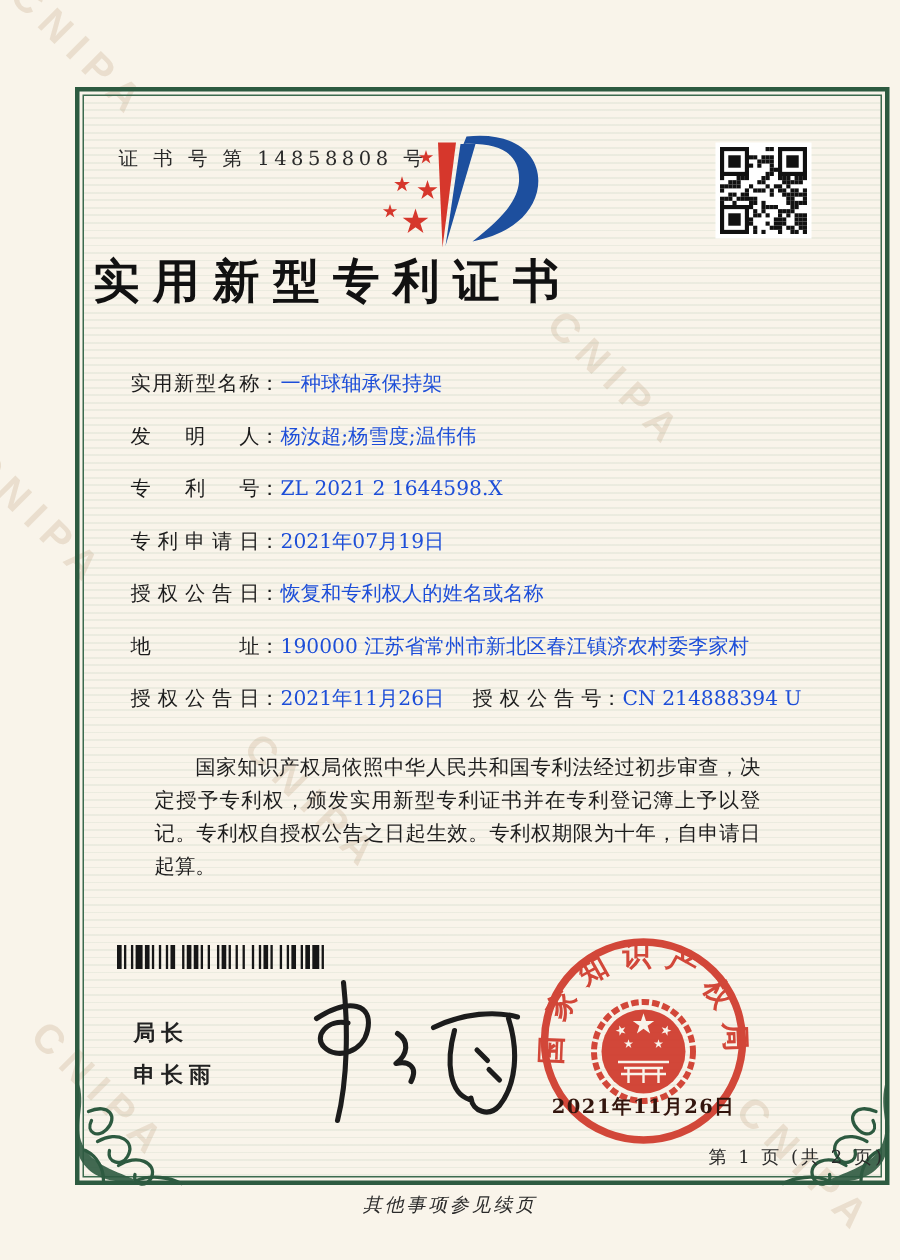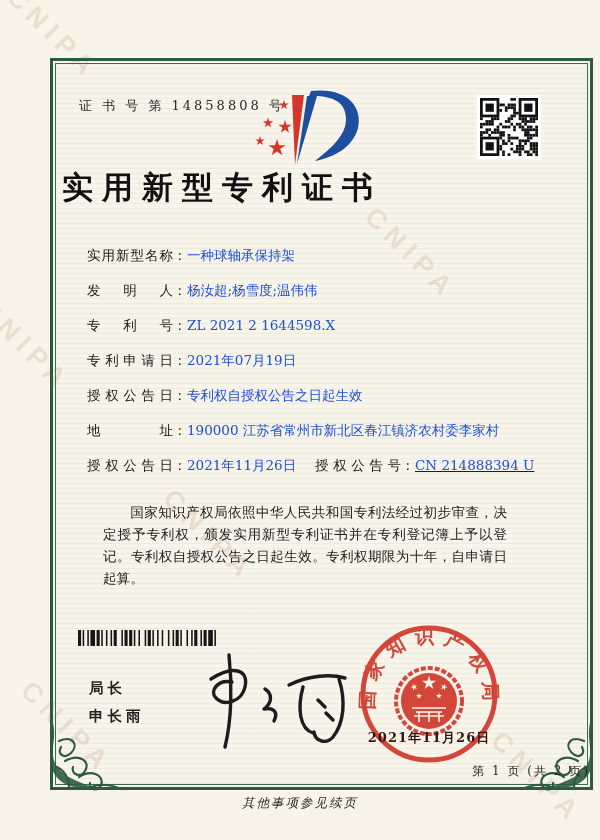--- a/index.html
+++ b/index.html
@@ -46,21 +46,21 @@
   }
   .fields{ position:absolute; left:34px; top:186px; width:440px; font-size:13.5px; }
   .frow{ position:absolute; left:0; white-space:nowrap; }
   .flabel{
     display:inline-block; width:86px; text-align:justify;
     text-align-last:justify; vertical-align:top; color:#1c1c1c;
   }
   .colon{ display:inline-block; width:14px; }
   .fvalue{ color:#1d4ed8; }
   .grant-pair{ position:absolute; top:0; white-space:nowrap; }
-  .grant-pair.second{ left:228px;text-decoration:underline; }
+  .grant-pair.second{ left:228px; }
 
   .body-text{
     position:absolute; left:34px; top:424px; width:436px;
     font-size:13.6px; line-height:1.62; text-align:justify; color:#1d1d1d;
   }
   .body-text p{ margin:16px; text-indent:2em; }
 
   .barcode{ position:absolute; left:25px; top:569px; width:170px; height:16px; }
 
   .signer{ position:absolute; left:36px; top:618px; font-size:14.5px;
@@ -299,21 +299,21 @@
       <div class="frow" style="top:35px">
         <span class="flabel">发明人</span><span class="colon">：</span><span class="fvalue">杨汝超;杨雪度;温伟伟</span>
       </div>
       <div class="frow" style="top:70px">
         <span class="flabel">专利号</span><span class="colon">：</span><span class="fvalue">ZL 2021 2 1644598.X</span>
       </div>
       <div class="frow" style="top:105px">
         <span class="flabel">专利申请日</span><span class="colon">：</span><span class="fvalue">2021年07月19日</span>
       </div>
       <div class="frow" style="top:140px">
-        <span class="flabel">授权公告日</span><span class="colon">：</span><span class="fvalue">专利权自授权公告之日起生效</span>
+        <span class="flabel">授权公告日</span><span class="colon">：</span><span class="fvalue">恢复和专利权人的姓名或名称</span>
       </div>
       <div class="frow" style="top:175px">
         <span class="flabel">地址</span><span class="colon">：</span><span class="fvalue">190000 江苏省常州市新北区春江镇济农村委李家村</span>
       </div>
       <div class="frow" style="top:210px">
         <span class="grant-pair">
           <span class="flabel">授权公告日</span><span class="colon">：</span><span class="fvalue">2021年11月26日</span>
         </span>
         <span class="grant-pair second">
           <span class="flabel">授权公告号</span><span class="colon">：</span><span class="fvalue">CN 214888394 U</span>

